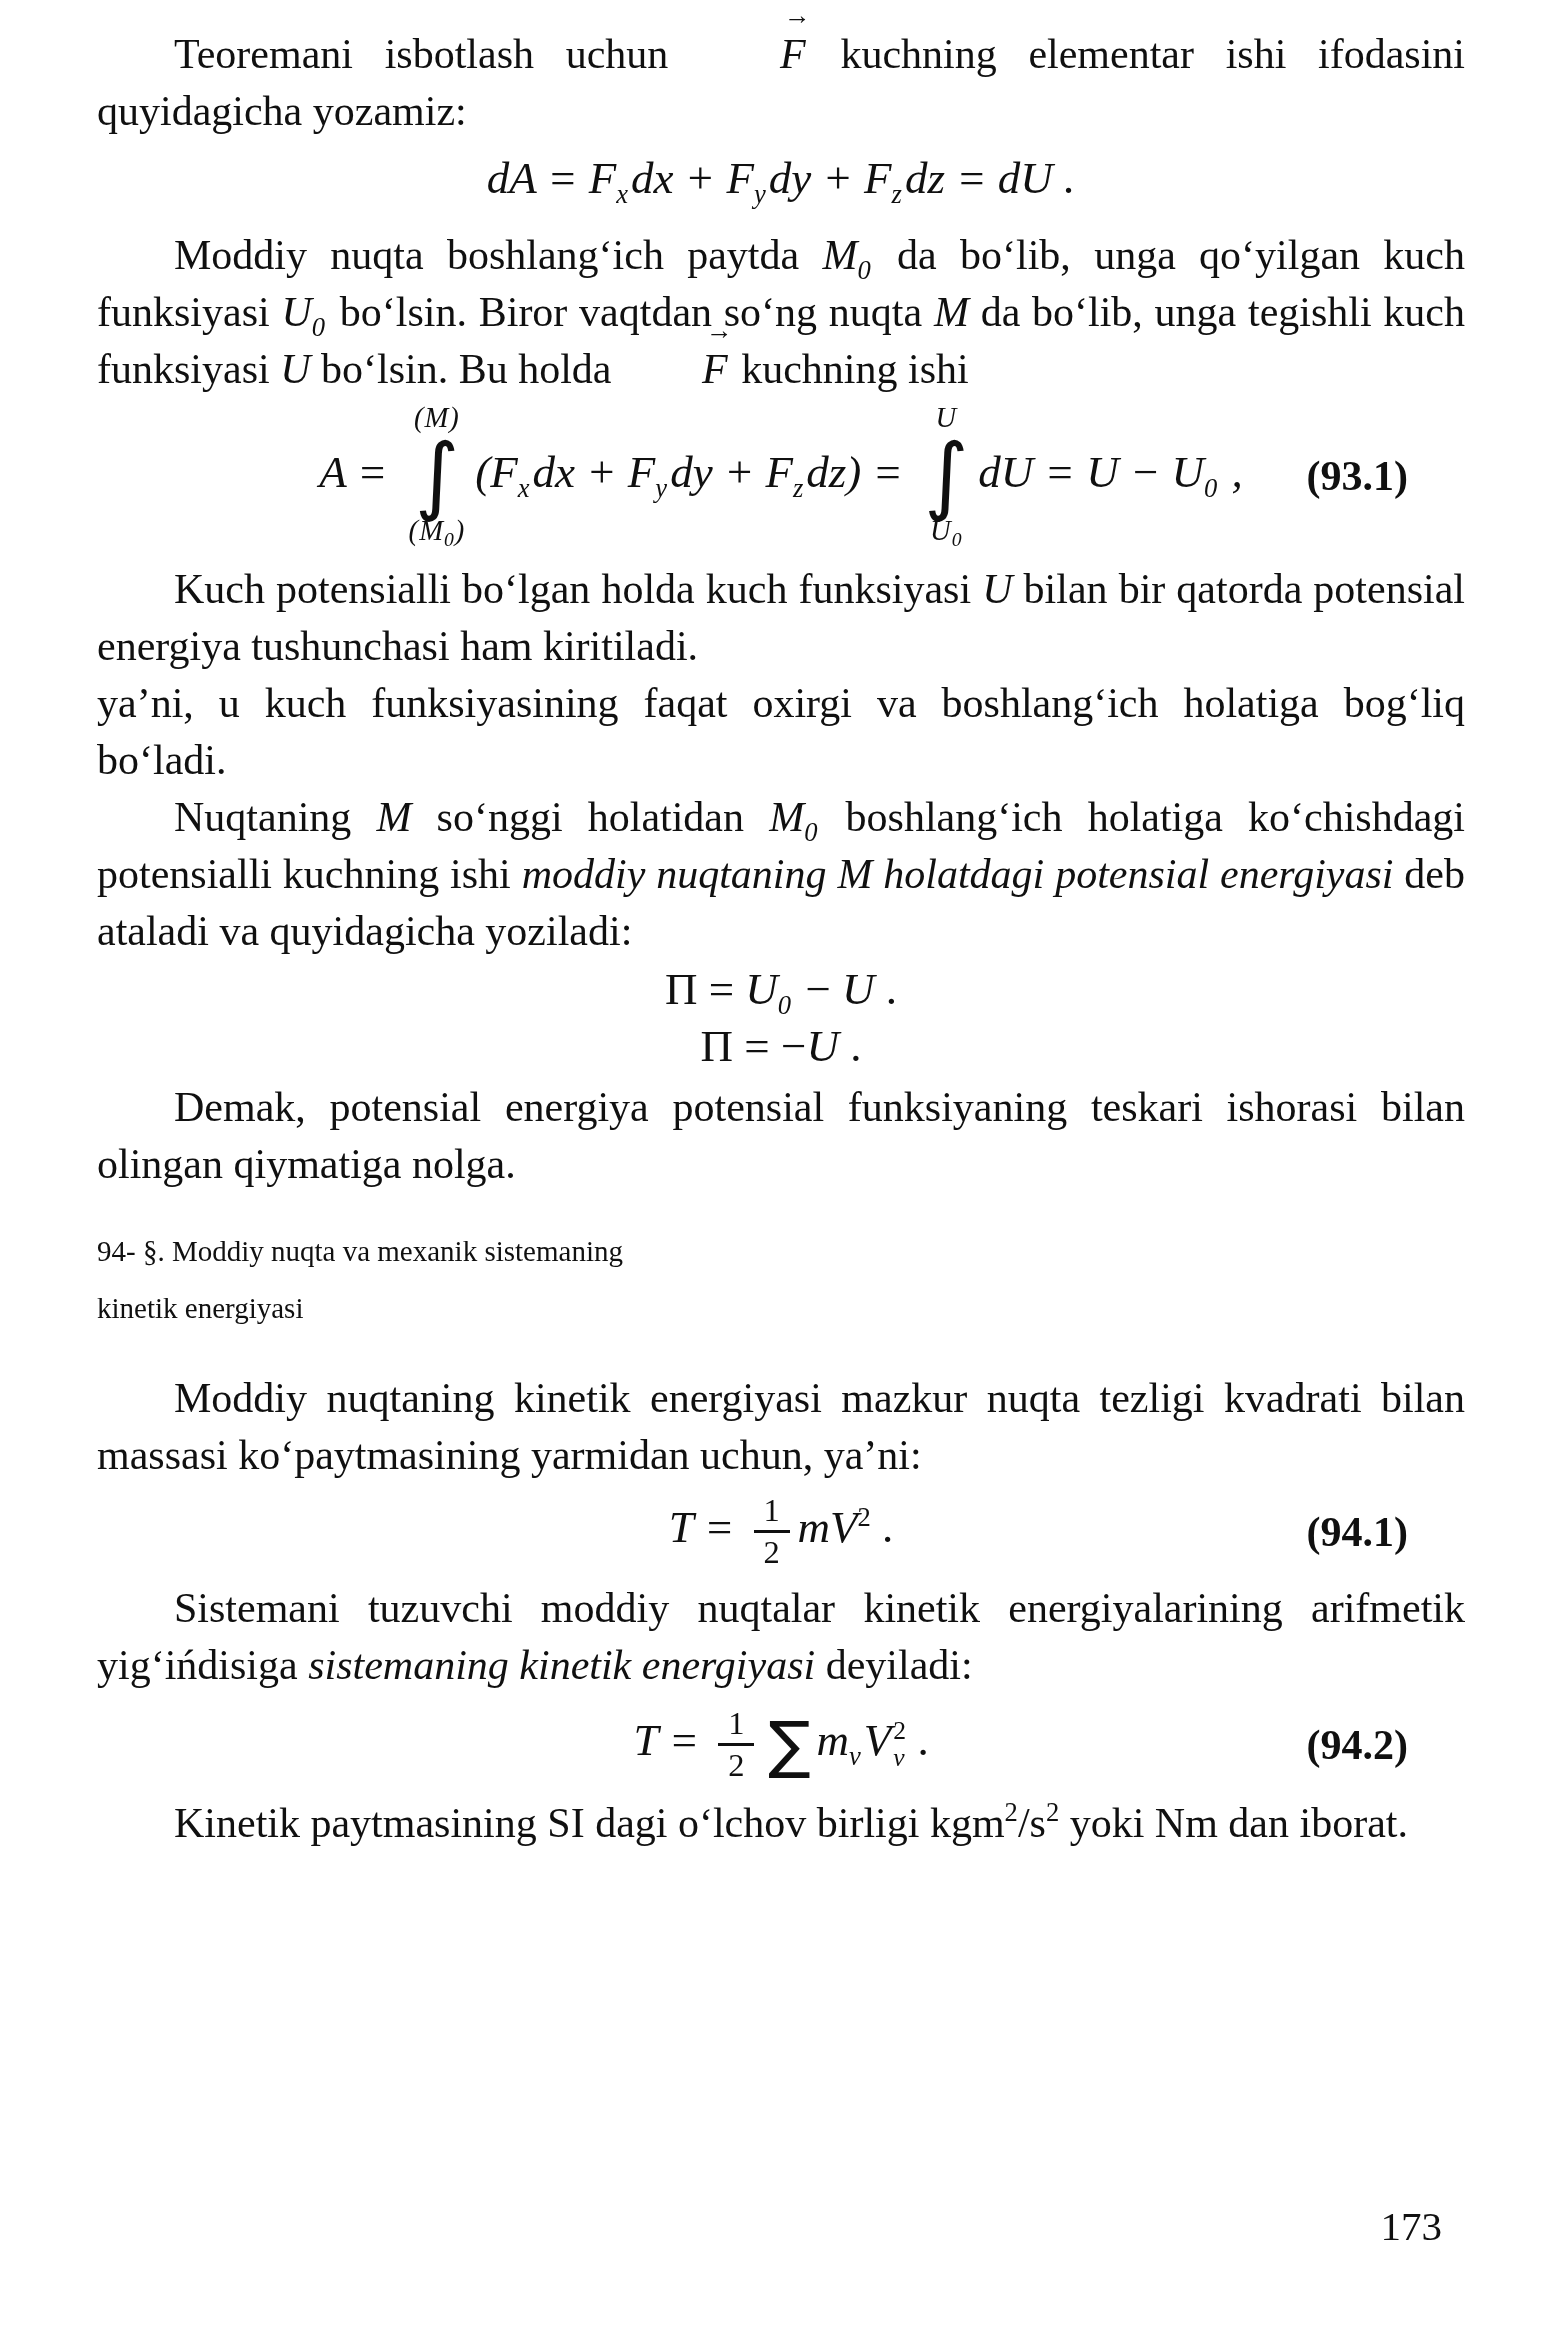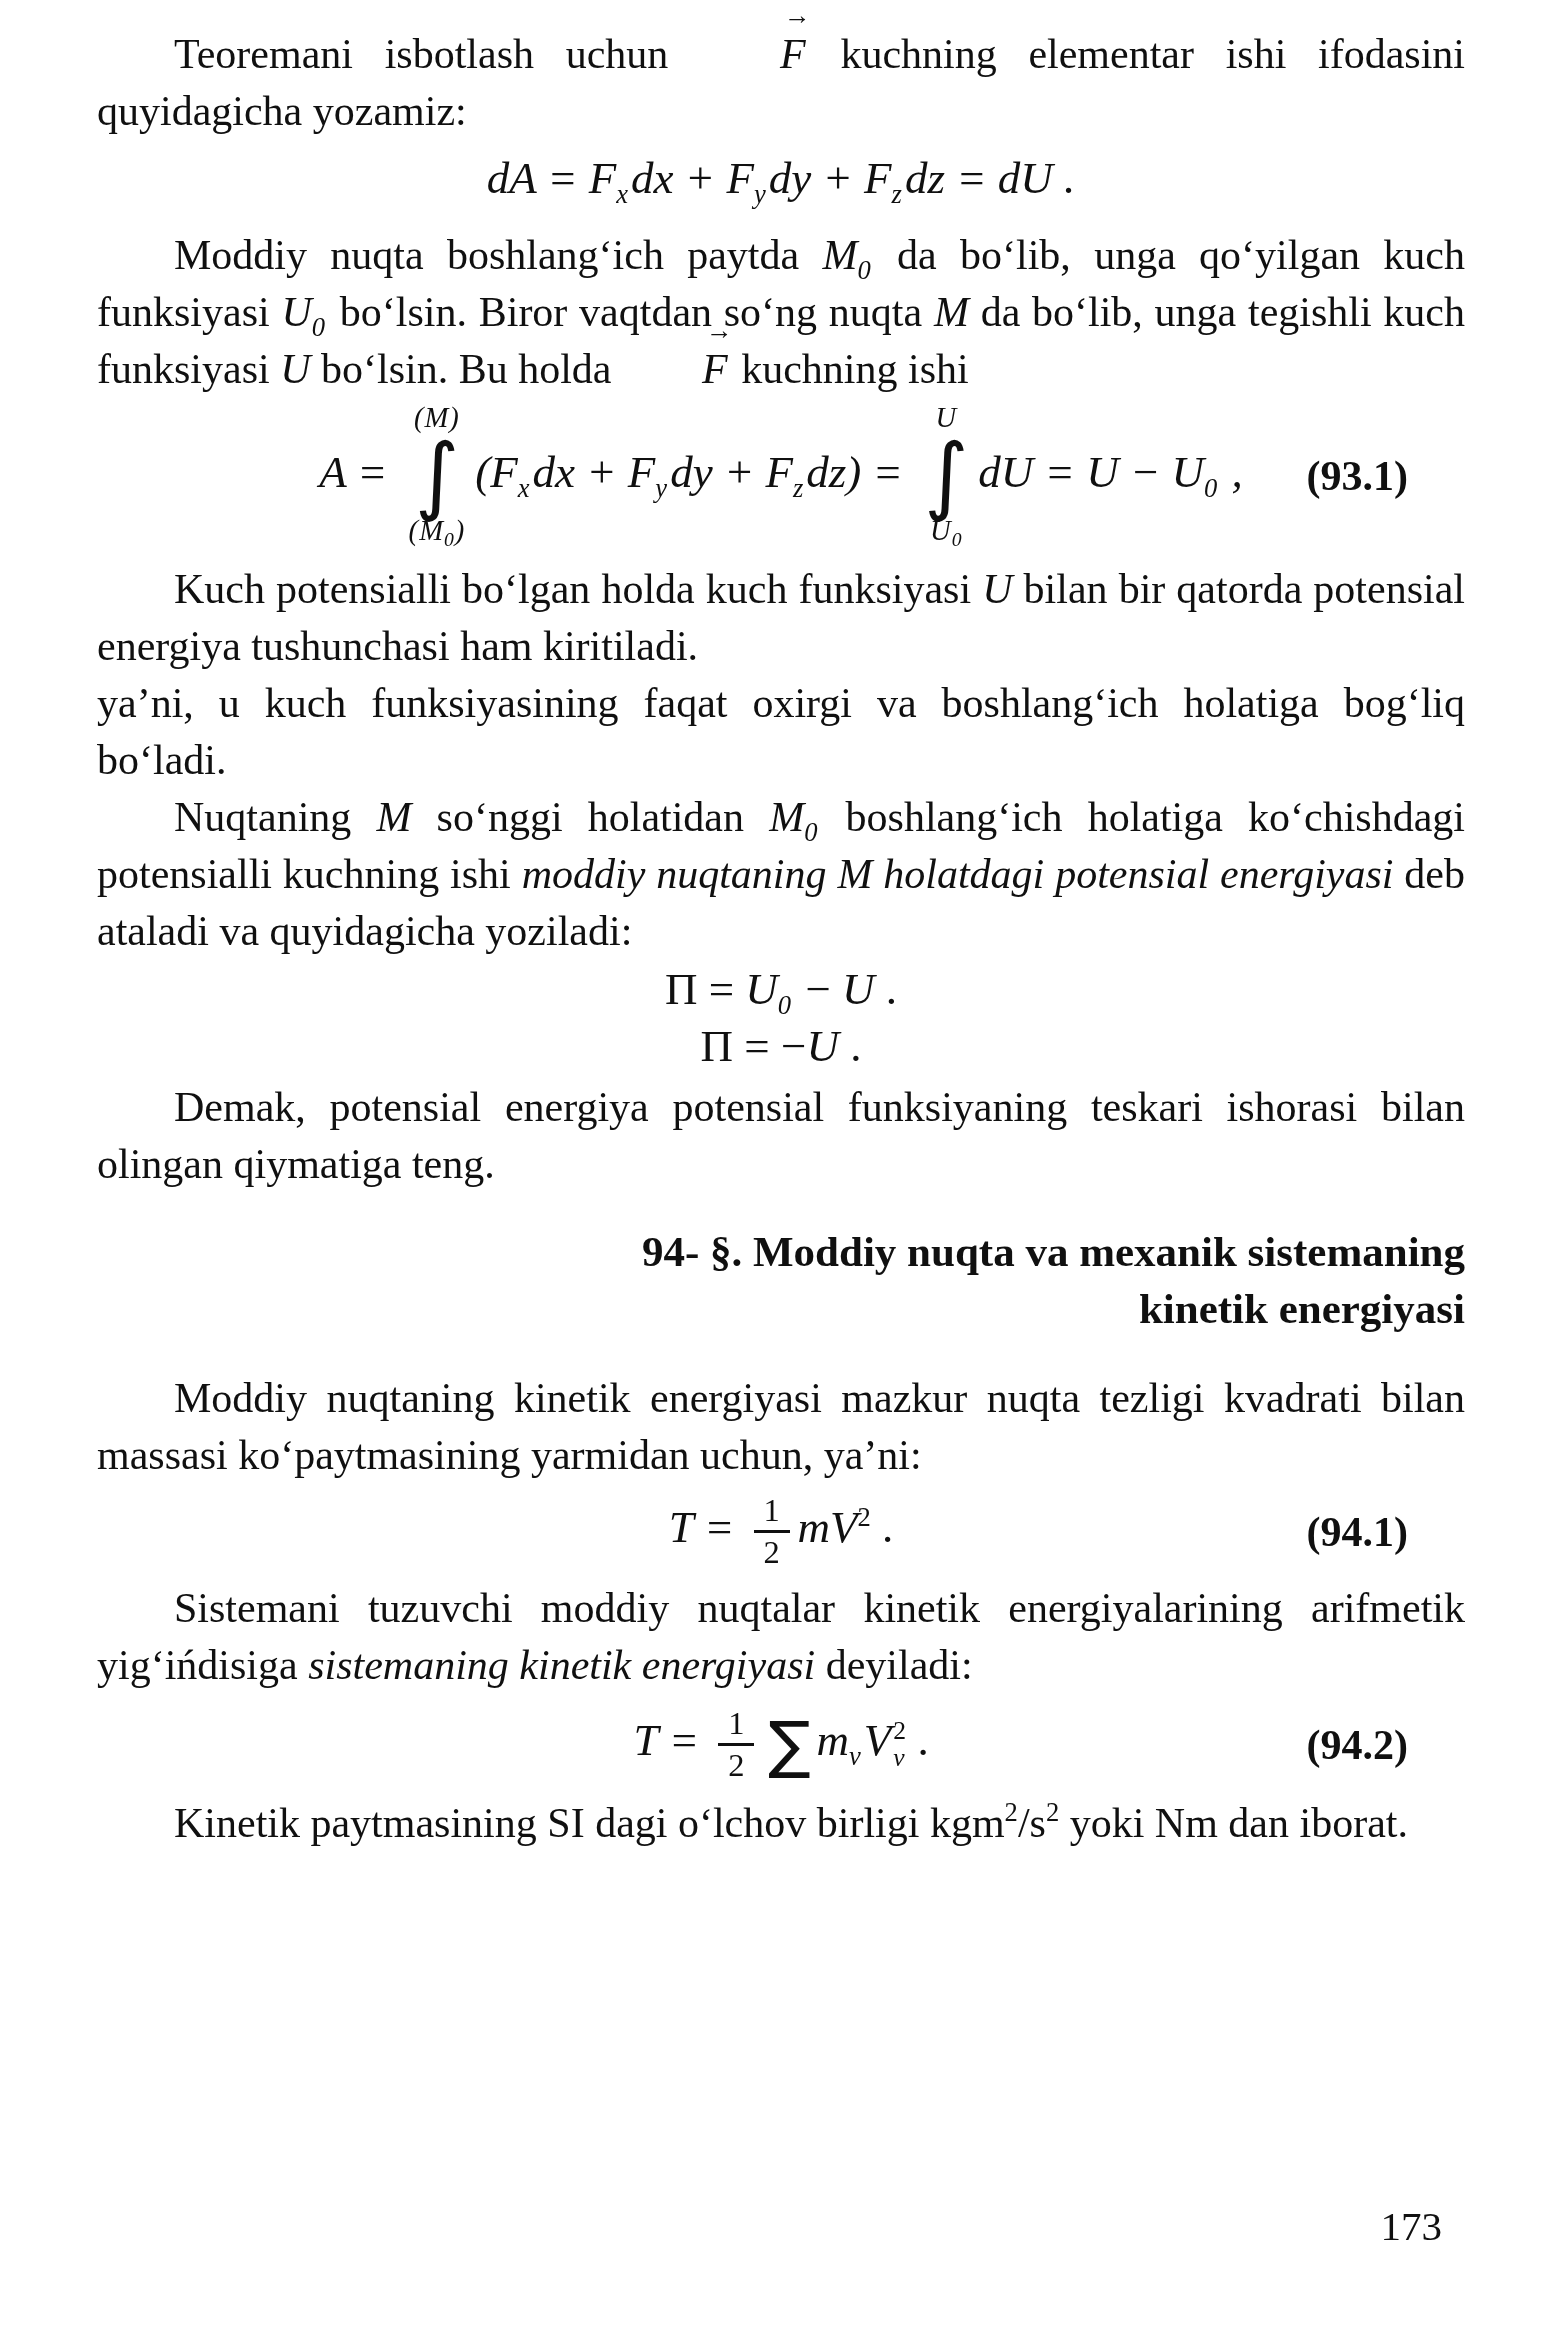--- a/index.html
+++ b/index.html
@@ -66,22 +66,22 @@
     display:inline-flex; flex-direction:column; align-items:flex-start;
     vertical-align:middle; line-height:1.05; font-size:25.6px; margin-left:2px;
   }
   .stack .ssub { font-style:italic; }
   .vec { display:inline-block; position:relative; margin:0 3px; }
   .vec-arrow {
     position:absolute; top:-23.6px; left:3.9px;
     font-size:26.6px; line-height:1; font-style:normal;
   }
   .heading {
-    text-align:right; font-weight:bold;
-    font-size:43px; line-height:57px;
+    text-align:left; font-weight:normal;
+    font-size:29px; line-height:57px;
     margin:29.6px 0 33px;
   }
   .pageno {
     position:absolute; right:122px; bottom:77px;
     font-size:41px;
   }
 </style>
 </head>
 <body>
 
@@ -110,21 +110,21 @@
 
   <p class="body"><span>ya’ni, u kuch funksiyasining faqat oxirgi va boshlang‘ich holatiga bog‘liq bo‘ladi.</span></p>
 
   <p class="body indent"><span>Nuqtaning </span><i>M</i><span> so‘nggi holatidan </span><i>M</i><sub class="msub">0</sub><span> boshlang‘ich holatiga ko‘chishdagi potensialli kuchning ishi </span><i>moddiy nuqtaning M holatdagi potensial energiyasi</i><span> deb ataladi va quyidagicha yoziladi:</span></p>
 
   <div class="eqrow f3"><span>Π = </span><i>U</i><sub class="msub">0</sub><span> − </span><i>U</i><span> .</span></div>
 
 
   <div class="eqrow f4"><span>Π = −</span><i>U</i><span> .</span></div>
 
-  <p class="body indent"><span>Demak, potensial energiya potensial funksiyaning teskari ishorasi bilan olingan qiymatiga teng.</span></p>
+  <p class="body indent"><span>Demak, potensial energiya potensial funksiyaning teskari ishorasi bilan olingan qiymatiga nolga.</span></p>
 
   <div class="heading">
     <div>94- §. Moddiy nuqta va mexanik sistemaning</div>
     <div>kinetik energiyasi</div>
   </div>
 
   <p class="body indent"><span>Moddiy nuqtaning kinetik energiyasi mazkur nuqta tezligi kvadrati bilan massasi ko‘paytmasining yarmidan uchun, ya’ni:</span></p>
 
   <div class="eqrow f5"><i>T = </i><span class="frac">
         <span class="fnum">1</span>

